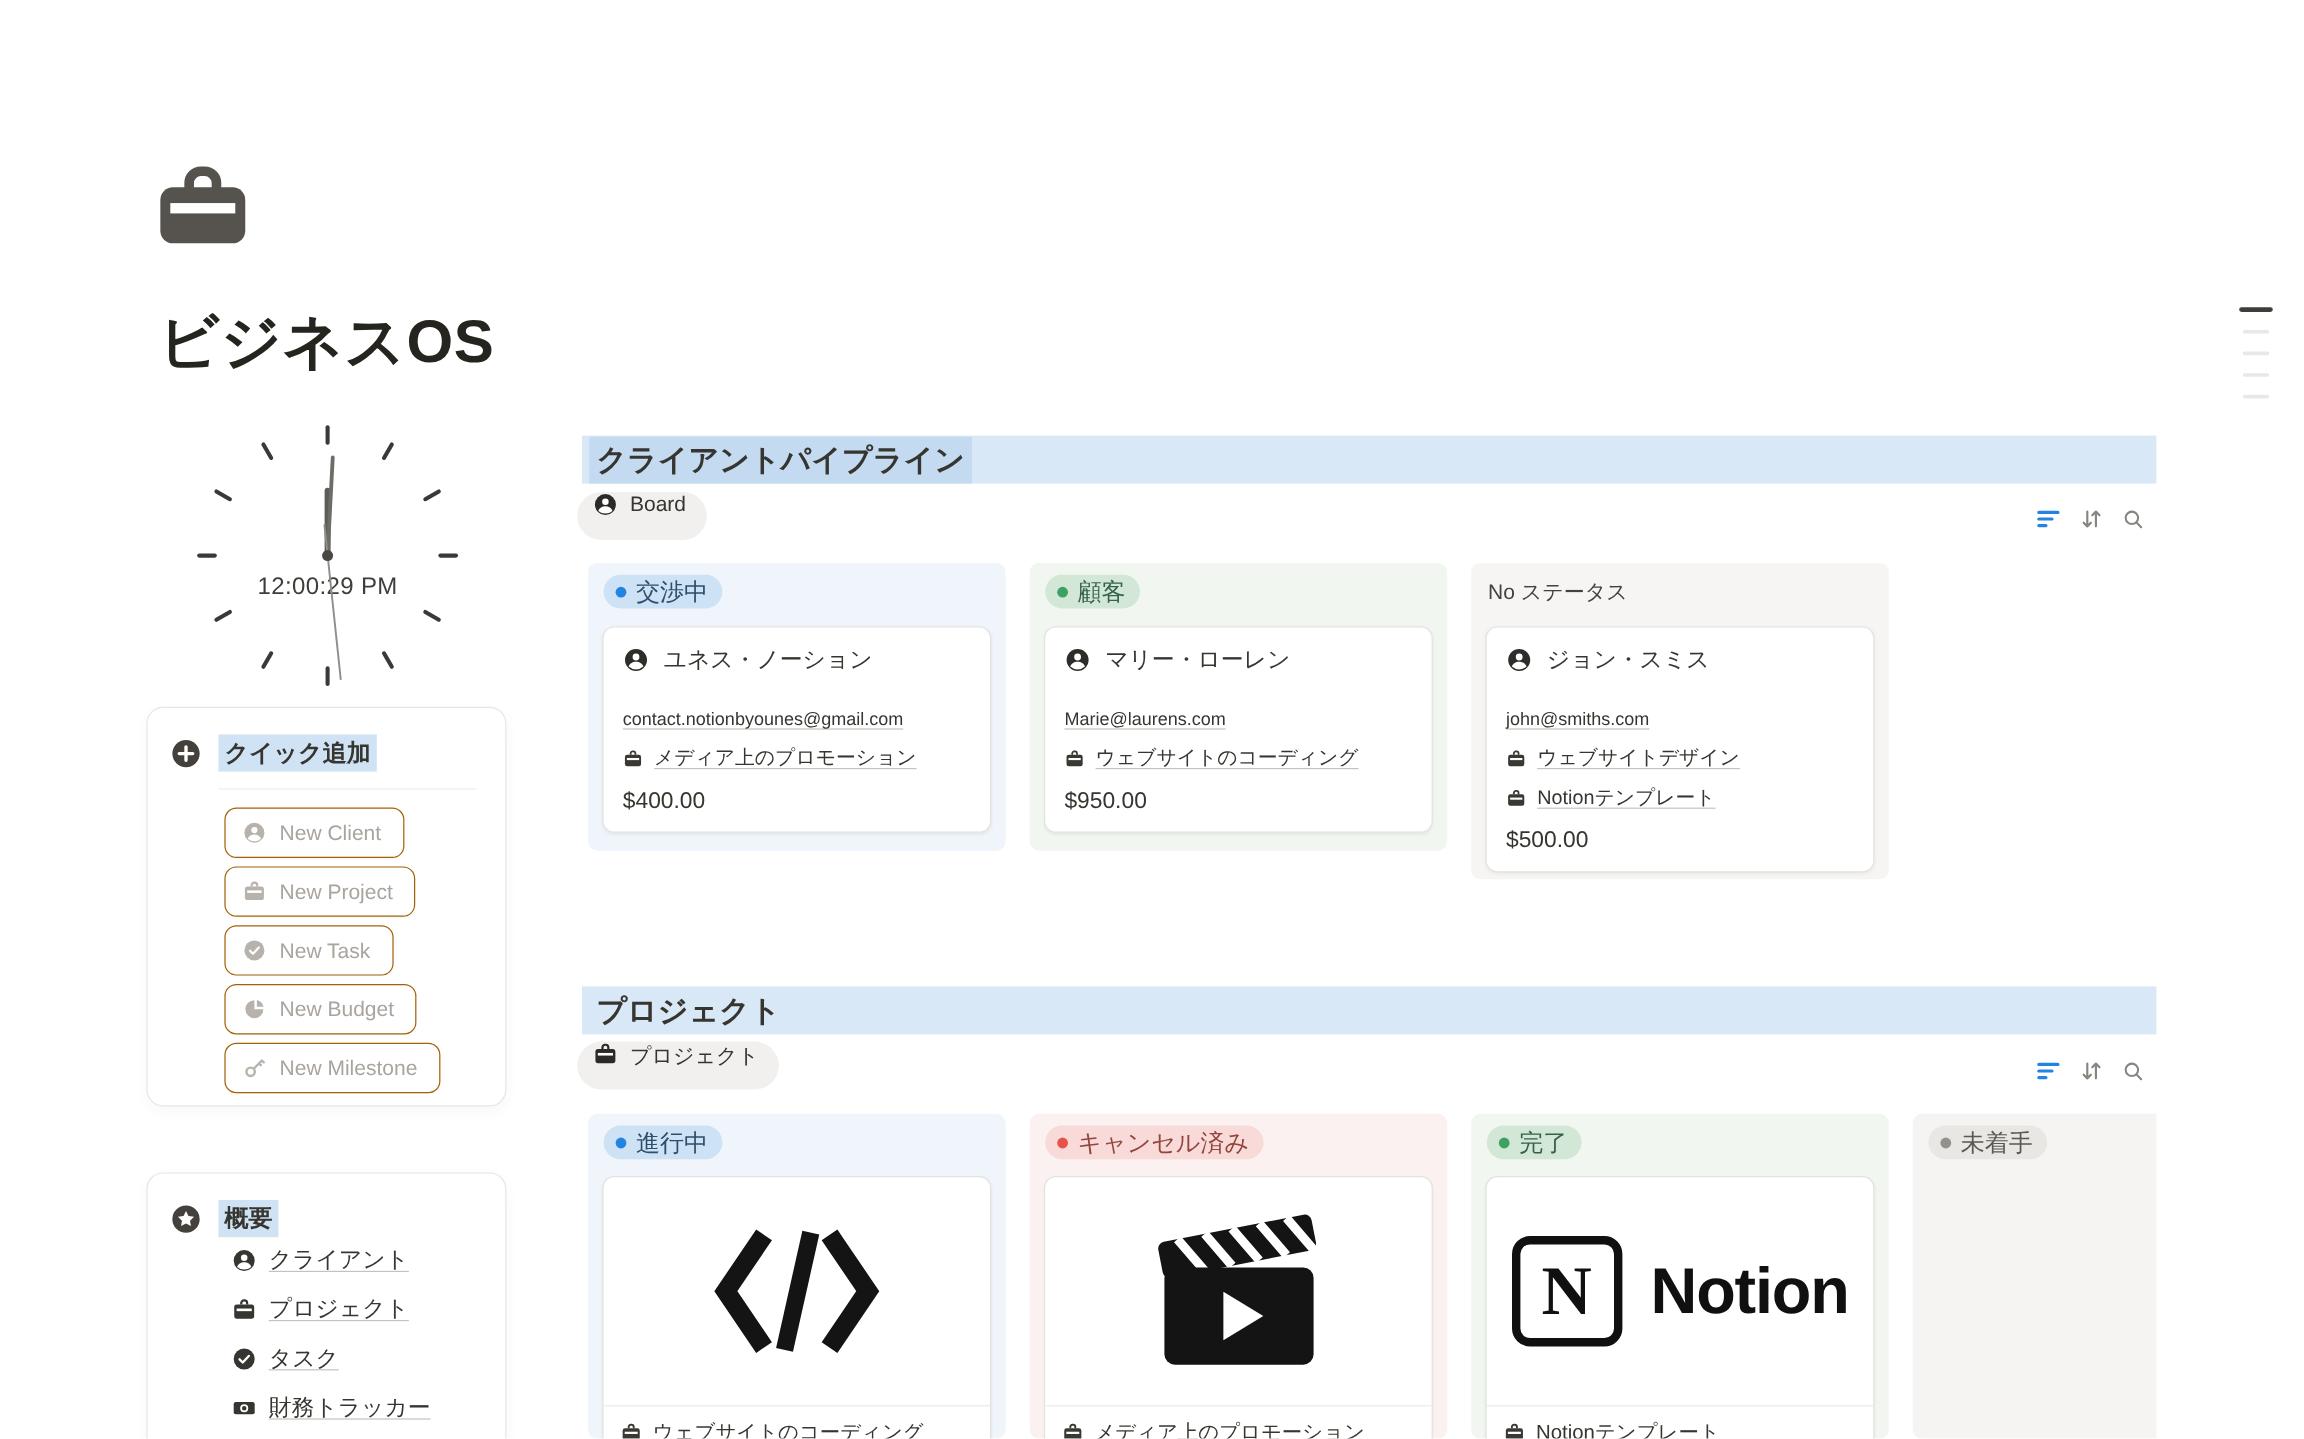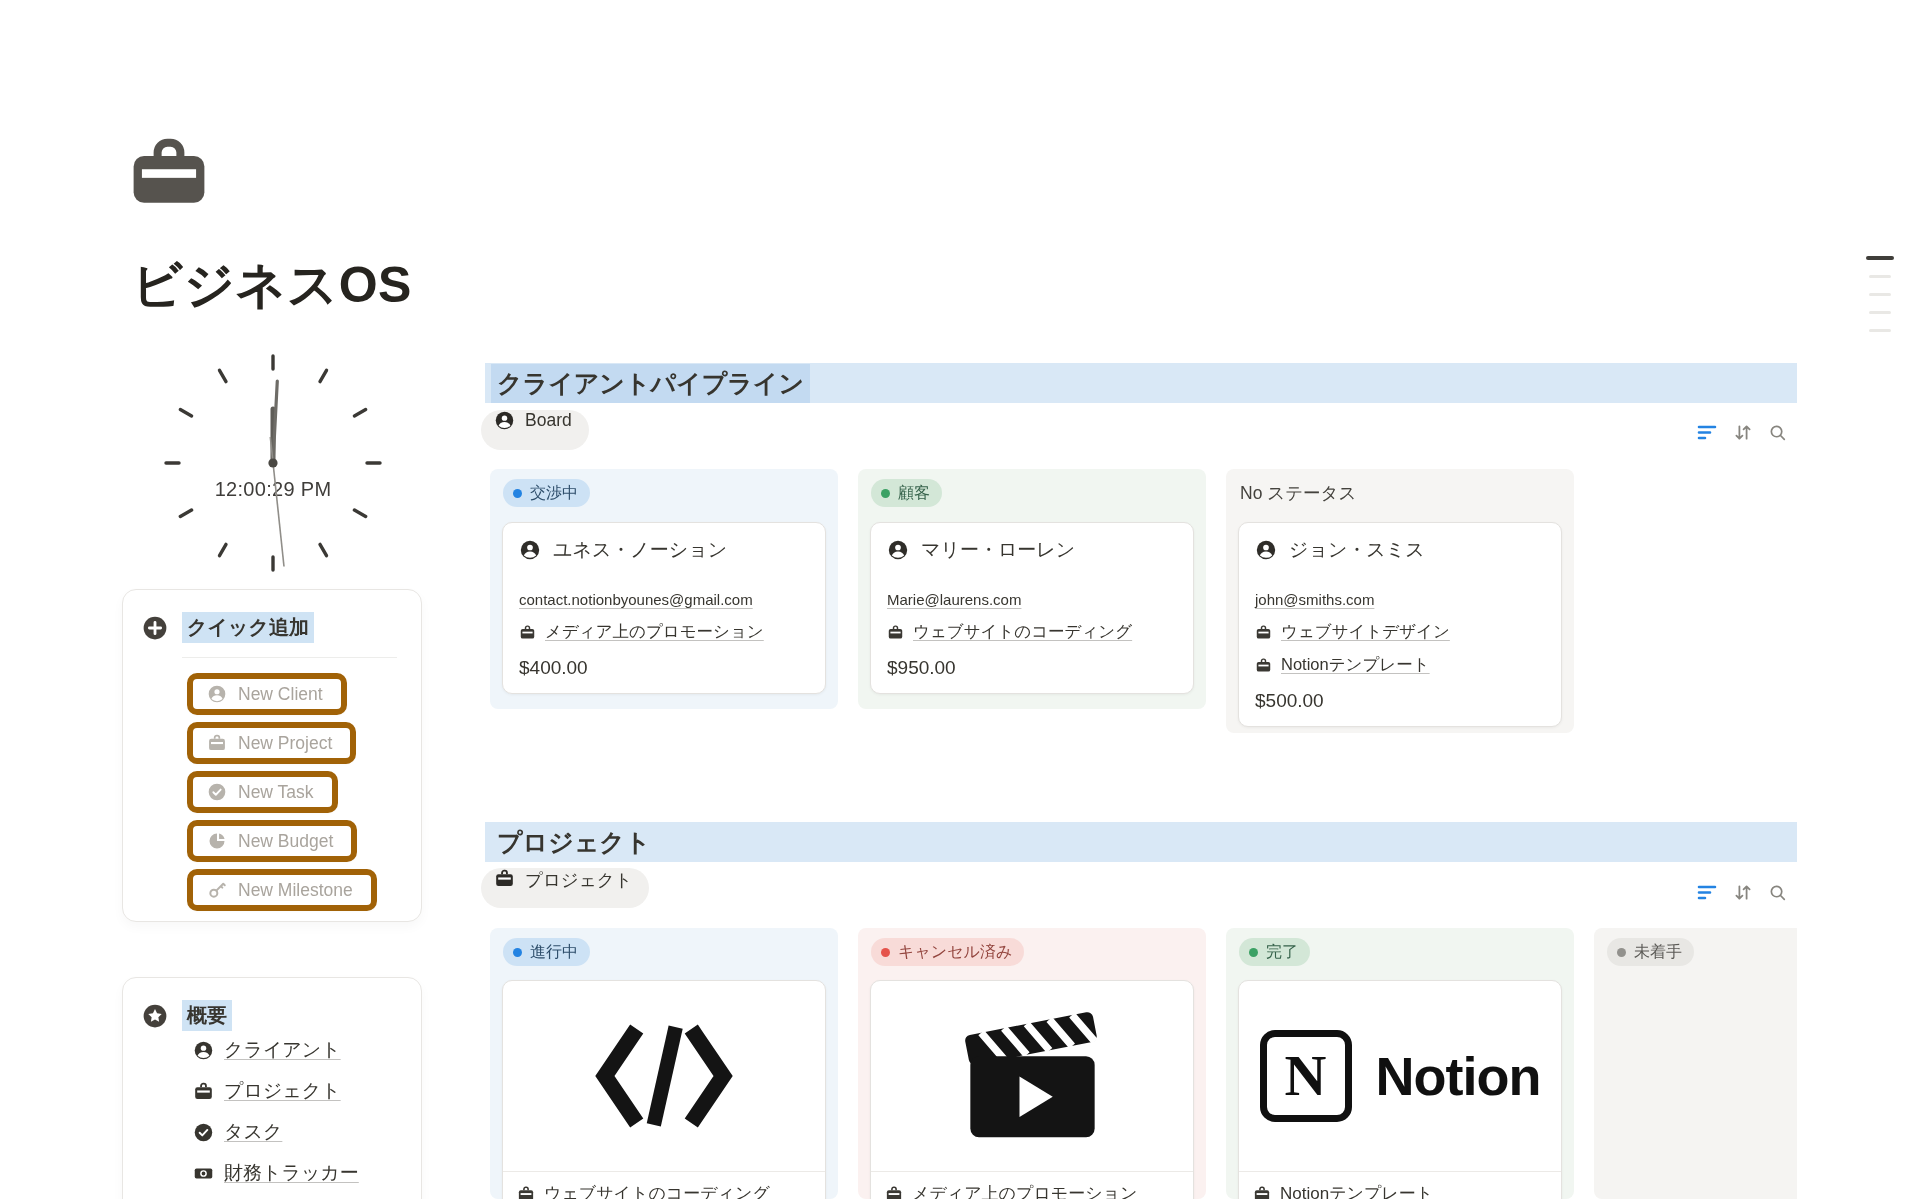--- a/index.html
+++ b/index.html
@@ -22,21 +22,21 @@
   .qa{top:589px;height:333px}
   .ov{top:977px;height:300px}
   .side-head{position:absolute;left:19px;top:22px;display:flex;align-items:center;gap:14px}
   .head-ic{width:26px;height:26px;color:#44403b}
   .side-title{font-size:20px;font-weight:700;color:#37352f;padding:2px 5px}
   .hl{background:#cfe3f4}
   .divider{position:absolute;left:59px;right:24px;top:67px;border-top:1px solid #ededeb}
   .qa-buttons{position:absolute;left:64px;top:83px;display:flex;flex-direction:column;
               align-items:flex-start;gap:7px}
   .qa-btn{display:inline-flex;align-items:center;gap:11px;height:42px;padding:0 18px 0 14px;
-          border:6px solid #a16207;border-radius:10px;background:#fff;color:#a9a49d;
+          border:1px solid #a16207;border-radius:10px;background:#fff;color:#a9a49d;
           font-size:17.5px;box-shadow:0 1px 2px rgba(0,0,0,.02);box-sizing:border-box}
   .qa-btn .icon{width:20px;height:20px;color:#b7b3ac}
   .ov-links{position:absolute;left:70px;top:57px;display:flex;flex-direction:column;gap:11px}
   .ov-link{display:flex;align-items:center;gap:10px;font-size:19px;color:#37352f;height:30px}
   .ov-link .icon{width:21px;height:21px;color:#37352f}
   .ulink{text-decoration:underline;text-decoration-color:rgba(55,53,47,.3);
          text-underline-offset:3px;text-decoration-thickness:1px}
 
   
   .band{position:absolute;left:485px;width:1312px;height:40px;background:#d9e8f6;
@@ -58,21 +58,21 @@
   
   .board{position:absolute;left:490px;width:1307px;display:flex;gap:20px;overflow:hidden}
   .board-0{top:469px;height:264px}
   .board-1{top:928px;height:271px}
   .kcol{position:relative;width:348px;min-width:348px;border-radius:8px;height:240px}
   .kcol.tall{height:264px}
   .board-1 .kcol{height:271px}
   .c-blue{background:#eff5fa}.c-green{background:#f1f6f1}.c-none{background:#f6f5f3}
   .c-red{background:#fbf1f0}.c-gray{background:#f5f4f2}
   .kpill{position:absolute;left:13px;top:10px;display:inline-flex;align-items:center;gap:8px;
-         height:28px;padding:0 12px 0 10px;border-radius:14px;font-size:16px}
+         height:28px;padding:0 12px 0 10px;border-radius:14px;font-size:20px}
   .c-blue .kpill{background:#cde2f5;color:#2e4e6b}.c-blue .kdot{background:#2383e2}
   .c-green .kpill{background:#d3e7d7;color:#35624a}.c-green .kdot{background:#3ba164}
   .c-red .kpill{background:#f8dbd8;color:#93453e}.c-red .kdot{background:#e5534b}
   .c-gray .kpill{background:#e8e7e4;color:#5a5955}.c-gray .kdot{background:#92918d}
   .kdot{width:9px;height:9px;border-radius:50%}
   .kheader-plain{position:absolute;left:14px;top:12px;font-size:17.5px;color:#44423d}
   .kcard{position:absolute;left:12px;top:53px;width:324px;background:#fff;border:1px solid #e4e2df;
          border-radius:10px;box-shadow:0 1px 3px rgba(15,15,15,.05);box-sizing:border-box}
   .ccard{padding:14px 16px}
   .crow{display:flex;align-items:center}

